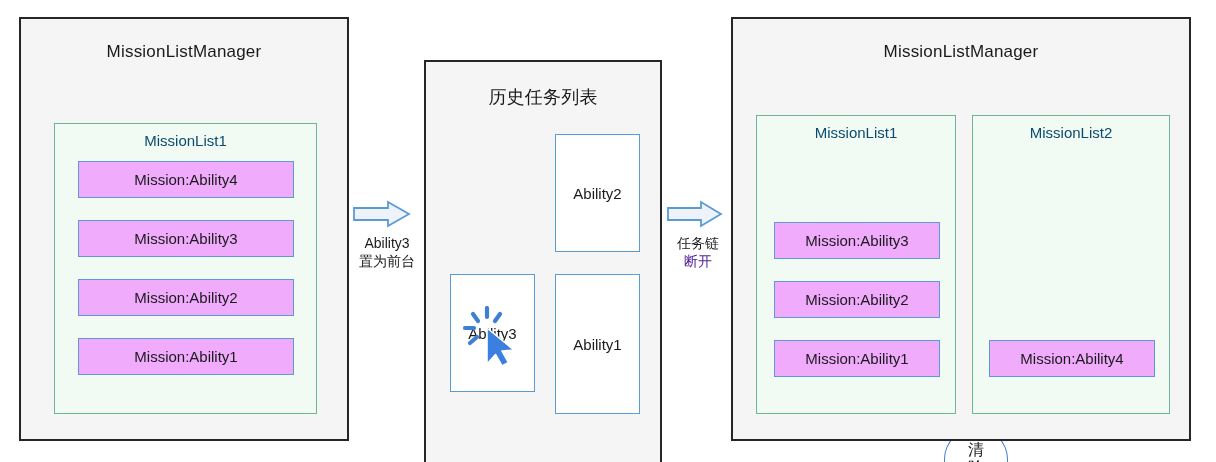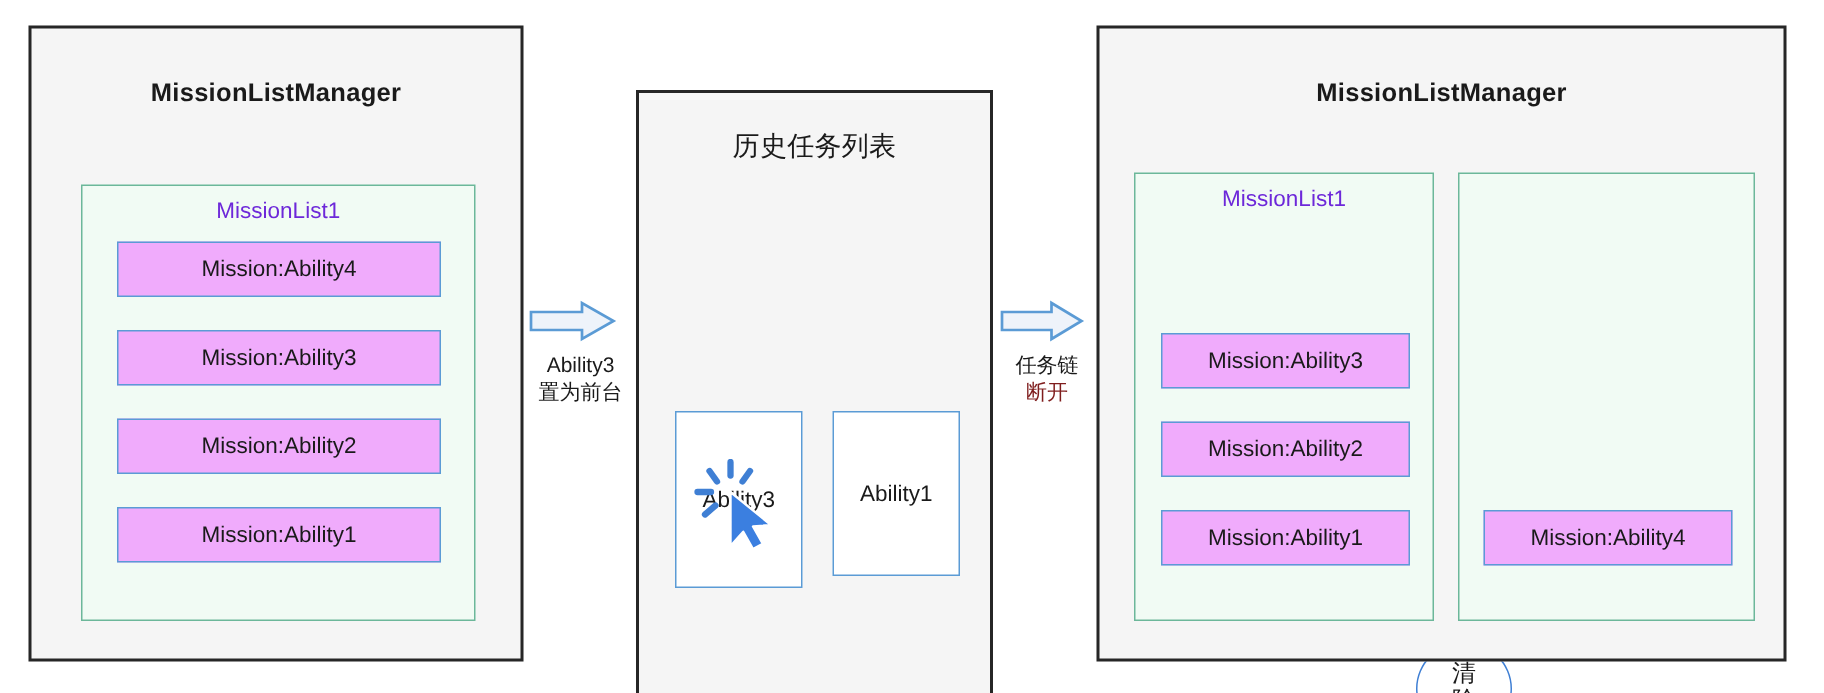--- a/index.html
+++ b/index.html
@@ -35,38 +35,38 @@
   .panel-title {
     position: absolute;
     left: 0;
     width: 100%;
     text-align: center;
     font-size: 17px;
     letter-spacing: .2px;
     color: #1a1a1a;
   }
   #panel-1 .panel-title,
-  #panel-3 .panel-title { top: 33px; font-weight: bold; }
+  #panel-3 .panel-title { top: 23px; }
   #panel-2 .panel-title { top: 23px; font-size: 18px; }
 
   
   .mission-list {
     position: absolute;
     background: #f1fbf4;
     border: 1.5px solid #6cb79a;
     box-sizing: border-box;
   }
   .mission-list-title {
     position: absolute;
     left: 0;
     top: 8px;
     width: 100%;
     text-align: center;
     font-size: 15px;
-    color: #6d28d9;
+    color: #0c4a6e;
   }
 
   
   .mission-box {
     position: absolute;
     background: #f0abfc;
     border: 1.5px solid #5b9bd5;
     box-sizing: border-box;
     display: flex;
     align-items: center;
@@ -125,21 +125,21 @@
 
   .arrow-glyph { display: block; }
   .arrow-caption {
     margin-top: 6px;
     text-align: center;
     font-size: 14px;
     line-height: 1.32;
     color: #1a1a1a;
     white-space: nowrap;
   }
-  .arrow-caption .hl { color: #7f1d1d; }
+  .arrow-caption .hl { color: #4c1d95; }
 </style>
 </head>
 <body>
 
 <div class="stage">
 
   <div class="panel" id="panel-1">
     <div class="panel-title">MissionListManager</div>
 
     <div class="mission-list" style="left:33px; top:104px; width:263px; height:291px;">
@@ -158,22 +158,23 @@
     </svg>
     <div class="arrow-caption">
       <div>Ability3</div>
       <div>置为前台</div>
     </div>
   </div>
 
   <div class="panel" id="panel-2">
     <div class="panel-title">历史任务列表</div>
 
+    <div class="ability-card" style="left:129px; top:72px; width:85px; height:118px;">Ability2</div>
     <div class="ability-card" style="left:24px; top:212px; width:85px; height:118px;">Ability3</div>
-    <div class="ability-card" style="left:129px; top:212px; width:85px; height:110px;">Ability1</div>
+    <div class="ability-card" style="left:129px; top:212px; width:85px; height:140px;">Ability1</div>
 
     <div class="clear-button">
       <span>清</span>
       <span>除</span>
     </div>
   </div>
 
   <div class="cursor">
     <svg width="62" height="62" viewBox="0 0 62 62">
       <g stroke="#3f7fd4" stroke-width="4.2" stroke-linecap="round">
@@ -202,18 +203,19 @@
 
     <div class="mission-list" style="left:23px; top:96px; width:200px; height:299px;">
       <div class="mission-list-title">MissionList1</div>
 
       <div class="mission-box" style="left:17px; top:106px; width:166px; height:37px;">Mission:Ability3</div>
       <div class="mission-box" style="left:17px; top:165px; width:166px; height:37px;">Mission:Ability2</div>
       <div class="mission-box" style="left:17px; top:224px; width:166px; height:37px;">Mission:Ability1</div>
     </div>
 
     <div class="mission-list" style="left:239px; top:96px; width:198px; height:299px;">
+      <div class="mission-list-title">MissionList2</div>
 
       <div class="mission-box" style="left:16px; top:224px; width:166px; height:37px;">Mission:Ability4</div>
     </div>
   </div>
 
 </div>
 
 </body></html>

